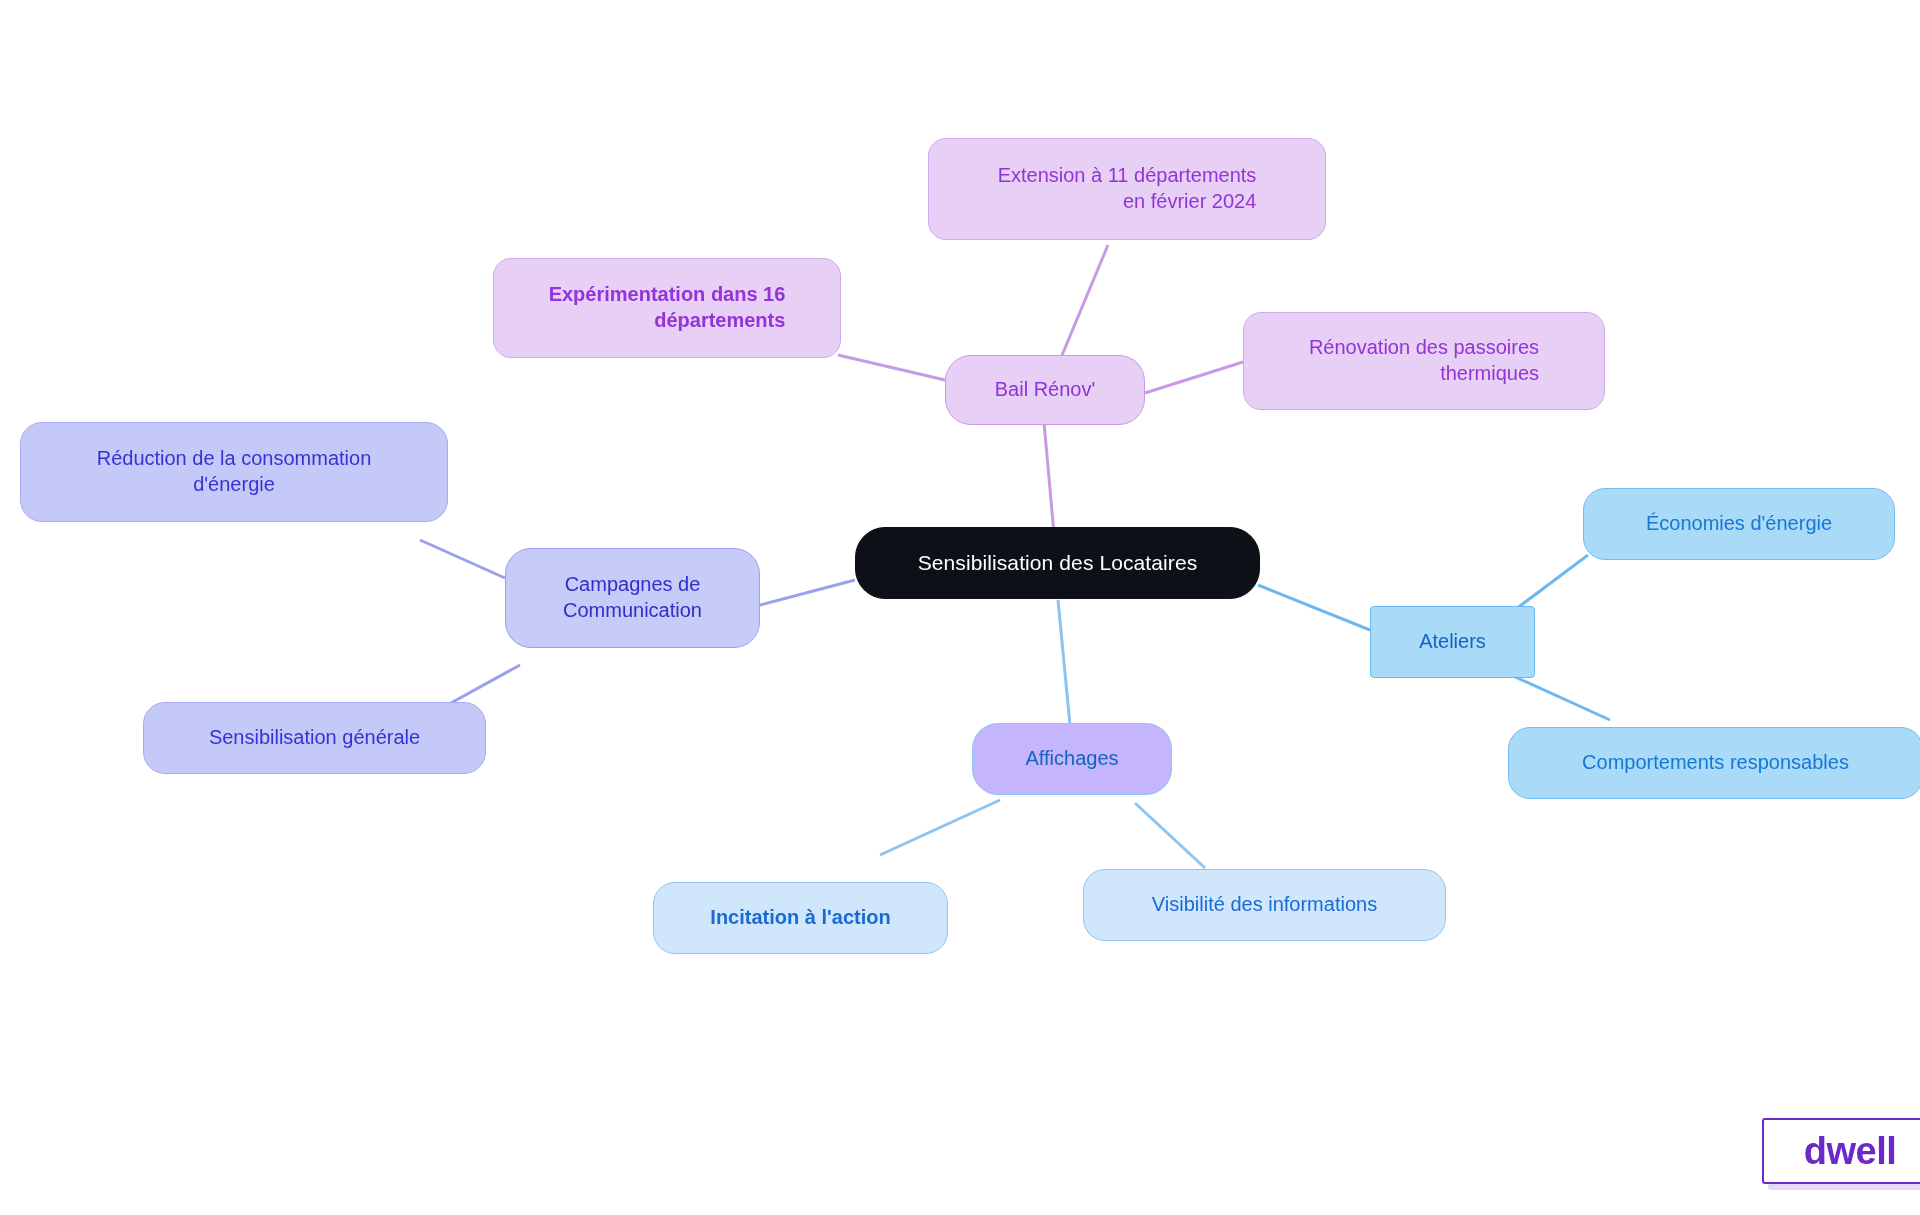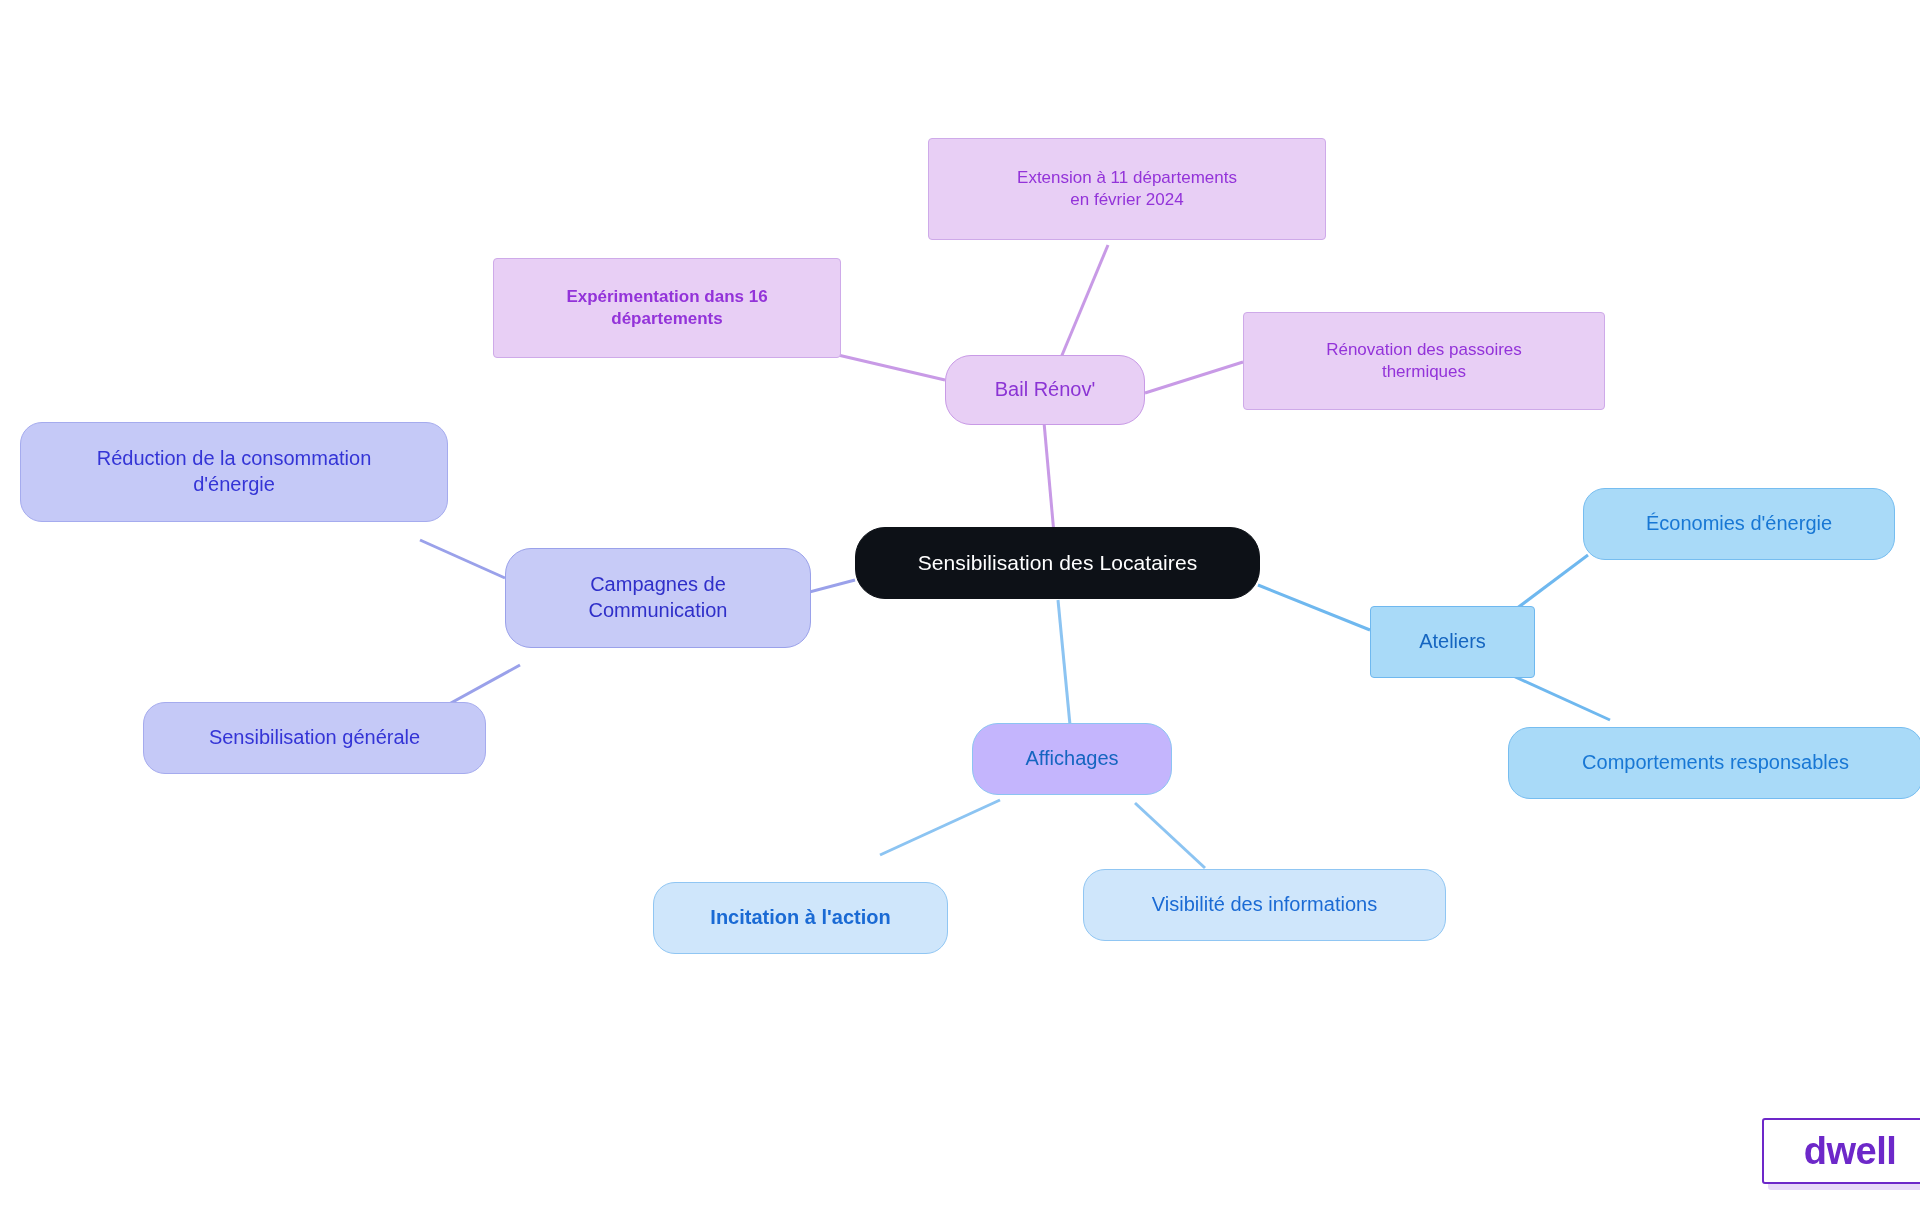--- a/index.html
+++ b/index.html
@@ -55,22 +55,23 @@
     background: #e8cff5;
     border-color: #c89ae6;
     color: #8b34d4;
     border-radius: 26px;
     font-size: 20px;
   }
   .node.purple-leaf {
     background: #e8cff5;
     border-color: #ceaae9;
     color: #9333d9;
-    border-radius: 4px;
-    font-size: 17px;
+    border-radius: 18px;
+    font-size: 20px;
+    text-align: right;
   }
 
   
   .node.lavender {
     background: #c7cbf7;
     border-color: #9aa1ea;
     color: #2f2fc9;
     border-radius: 26px;
     font-size: 20px;
   }
@@ -177,21 +178,21 @@
 
   <div class="node purple-leaf" style="left:928px; top:138px; width:398px; height:102px;">Extension à 11 départements
 en février 2024</div>
 
   <div class="node purple-leaf" style="left:493px; top:258px; width:348px; height:100px;font-weight:bold;">Expérimentation dans 16
 départements</div>
 
   <div class="node purple-leaf" style="left:1243px; top:312px; width:362px; height:98px;">Rénovation des passoires
 thermiques</div>
 
-  <div class="node lavender" style="left:505px; top:548px; width:306px; height:100px;">Campagnes de
+  <div class="node lavender" style="left:505px; top:548px; width:255px; height:100px;">Campagnes de
 Communication</div>
 
   <div class="node lavender-leaf" style="left:20px; top:422px; width:428px; height:100px;">Réduction de la consommation
 d'énergie</div>
 
   <div class="node lavender-leaf" style="left:143px; top:702px; width:343px; height:72px;">Sensibilisation générale</div>
 
   <div class="node blue" style="left:1370px; top:606px; width:165px; height:72px;">Ateliers</div>
 
   <div class="node blue-leaf" style="left:1583px; top:488px; width:312px; height:72px;">Économies d'énergie</div>

